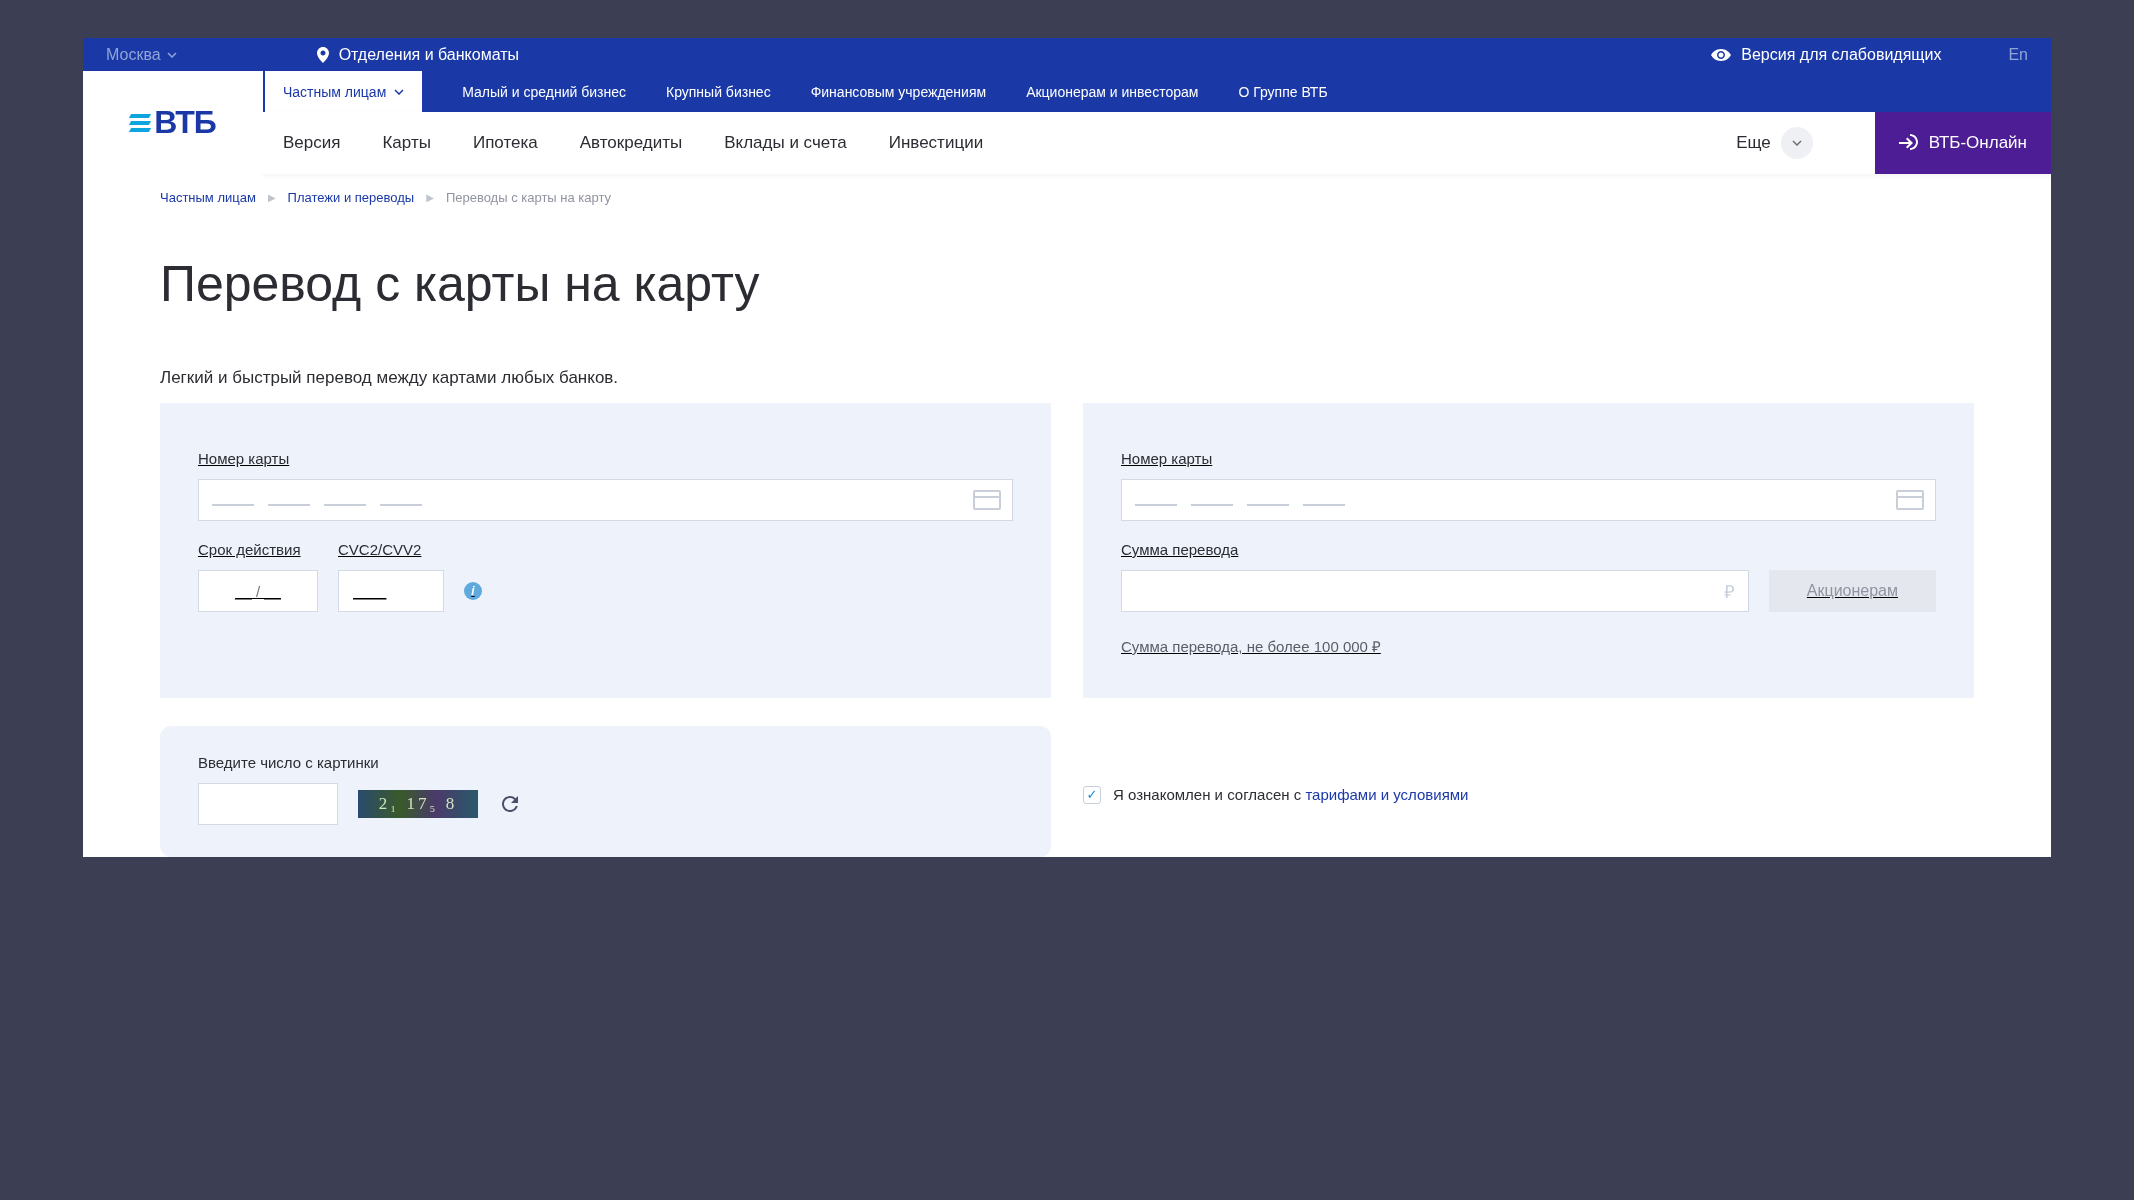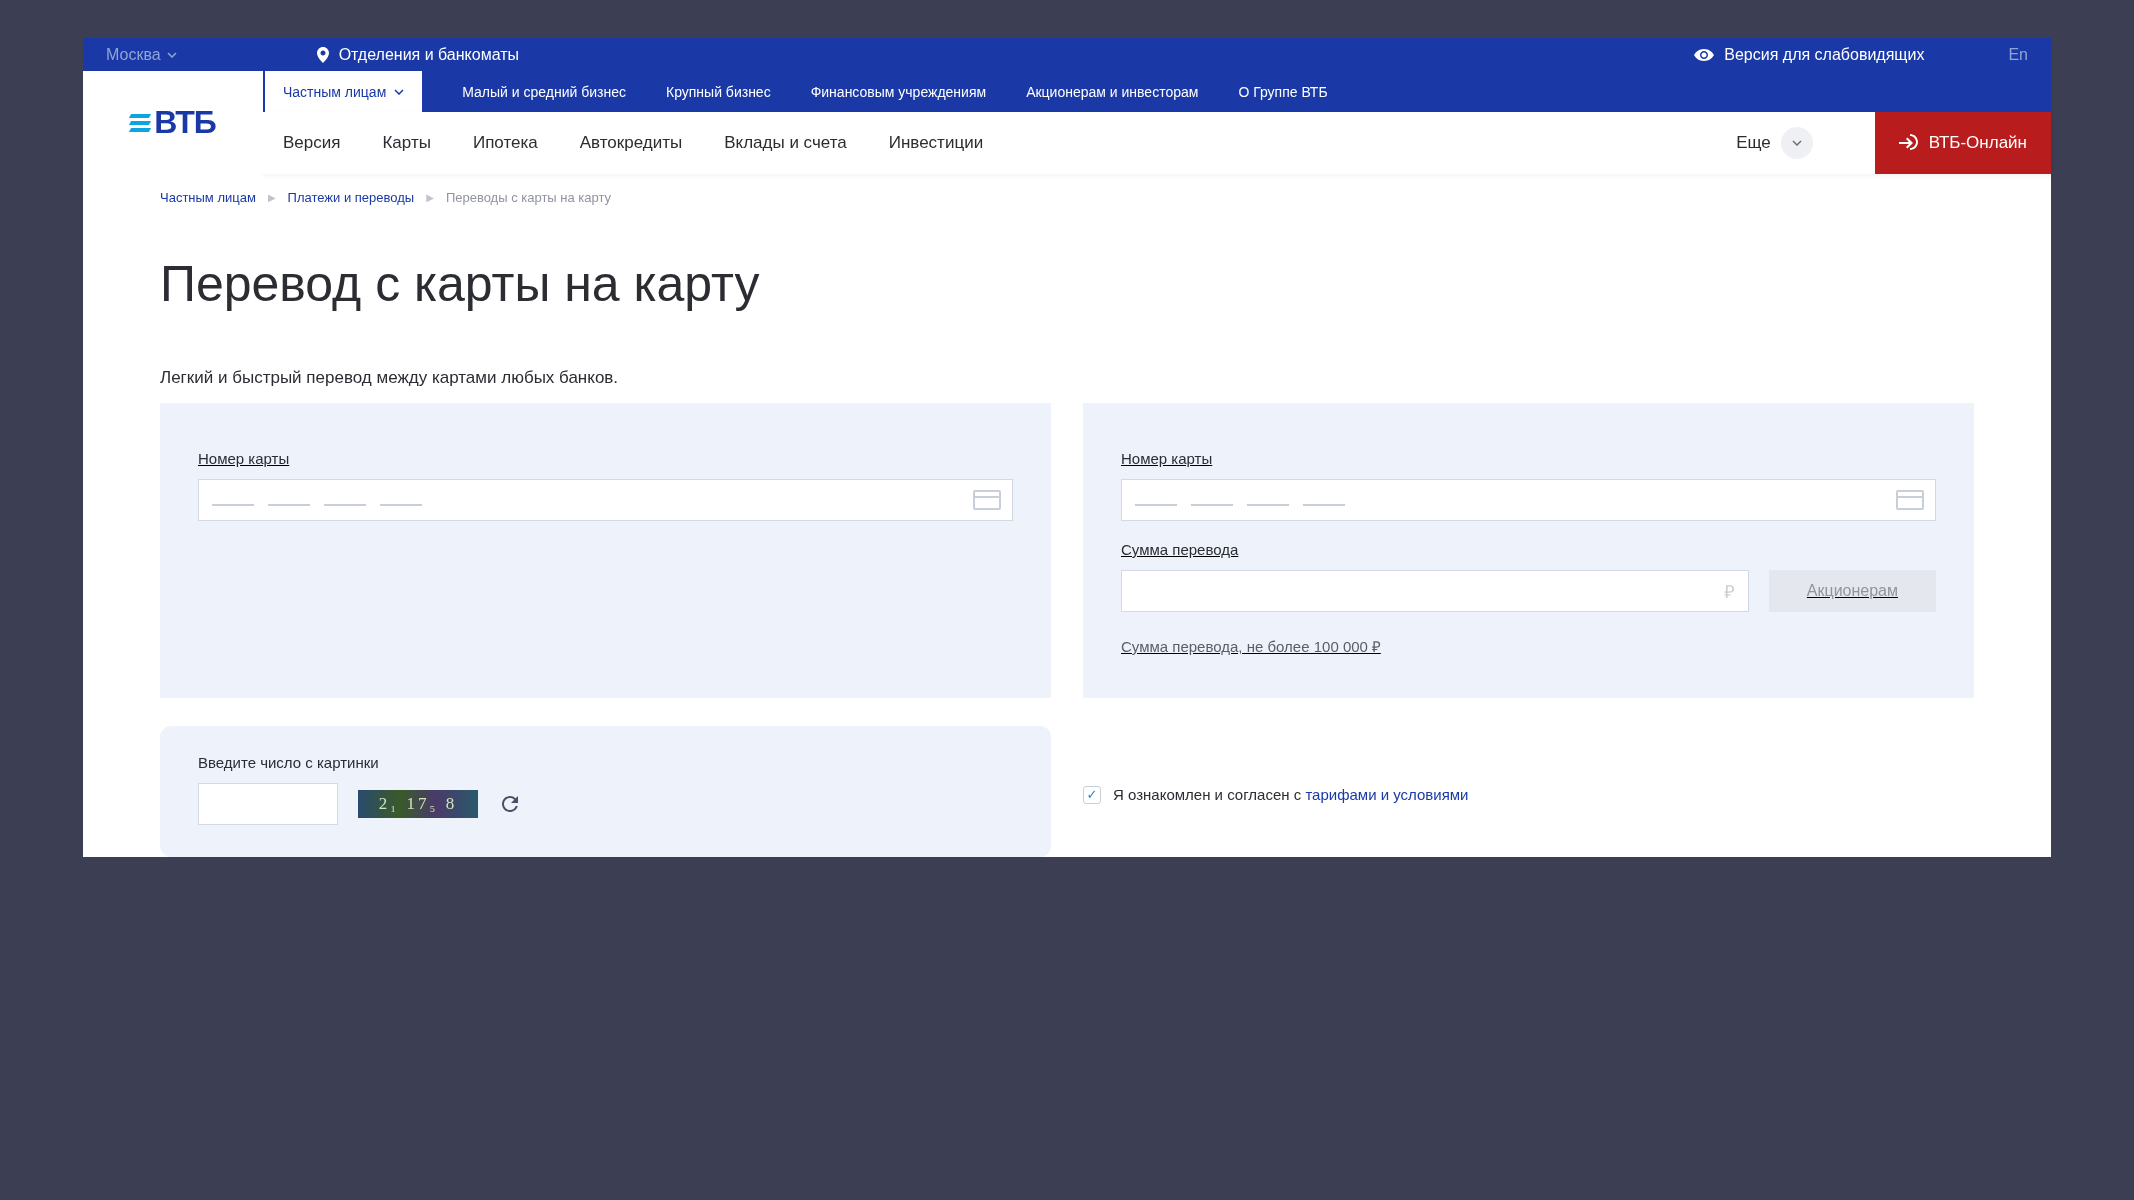--- a/index.html
+++ b/index.html
@@ -43,21 +43,21 @@
     }
     .top-spacer { flex: 1; }
     .low-vision-link {
       display: flex;
       align-items: center;
       gap: 10px;
       color: #fff;
       cursor: pointer;
     }
     .lang-link {
-      margin-left: 84px;
+      margin-left: 67px;
       color: #8fa5d8;
       cursor: pointer;
     }
     .nav-header {
       display: flex;
       background: #fff;
     }
     .logo-area {
       width: 180px;
       background: #fff;
@@ -138,21 +138,21 @@
     .nav-more-btn {
       width: 32px;
       height: 32px;
       border-radius: 50%;
       background: #eef0f3;
       display: flex;
       align-items: center;
       justify-content: center;
     }
     .vtb-online-btn {
-      background: #b91c1c;
+      background: #4c1d95;
       color: #fff;
       height: 62px;
       padding: 0 24px;
       display: flex;
       align-items: center;
       gap: 10px;
       font-size: 17px;
       cursor: pointer;
       margin-left: 20px;
       margin-right: -20px;
@@ -457,20 +457,31 @@
         <div class="card-input-wrap">
           <input type="text" class="text-input card-input" style="">
           <div class="card-placeholder">
             <span class="card-segment"></span>
               <span class="card-segment"></span>
               <span class="card-segment"></span>
               <span class="card-segment"></span>
           </div>
           <div class="card-icon-pos"></div>
         </div>
+        <div class="source-extras">
+          <div class="field-group">
+            <label class="field-label">Срок действия</label>
+            <input type="text" class="text-input small-input expiry-placeholder" placeholder="__ / __" style="">
+          </div>
+          <div class="field-group">
+            <label class="field-label">CVC2/CVV2</label>
+            <input type="password" class="text-input cvc-input" placeholder="____" style="">
+          </div>
+          <div class="info-icon">i</div>
+        </div>
       </div>
 
       <div class="form-card">
         <label class="field-label">Номер карты</label>
         <div class="card-input-wrap">
           <input type="text" class="text-input card-input" style="">
           <div class="card-placeholder">
             <span class="card-segment"></span>
               <span class="card-segment"></span>
               <span class="card-segment"></span>

